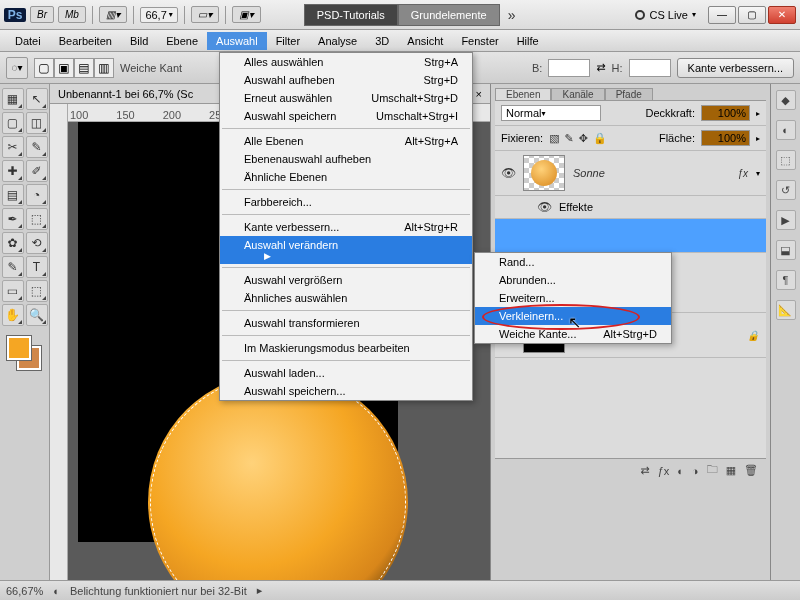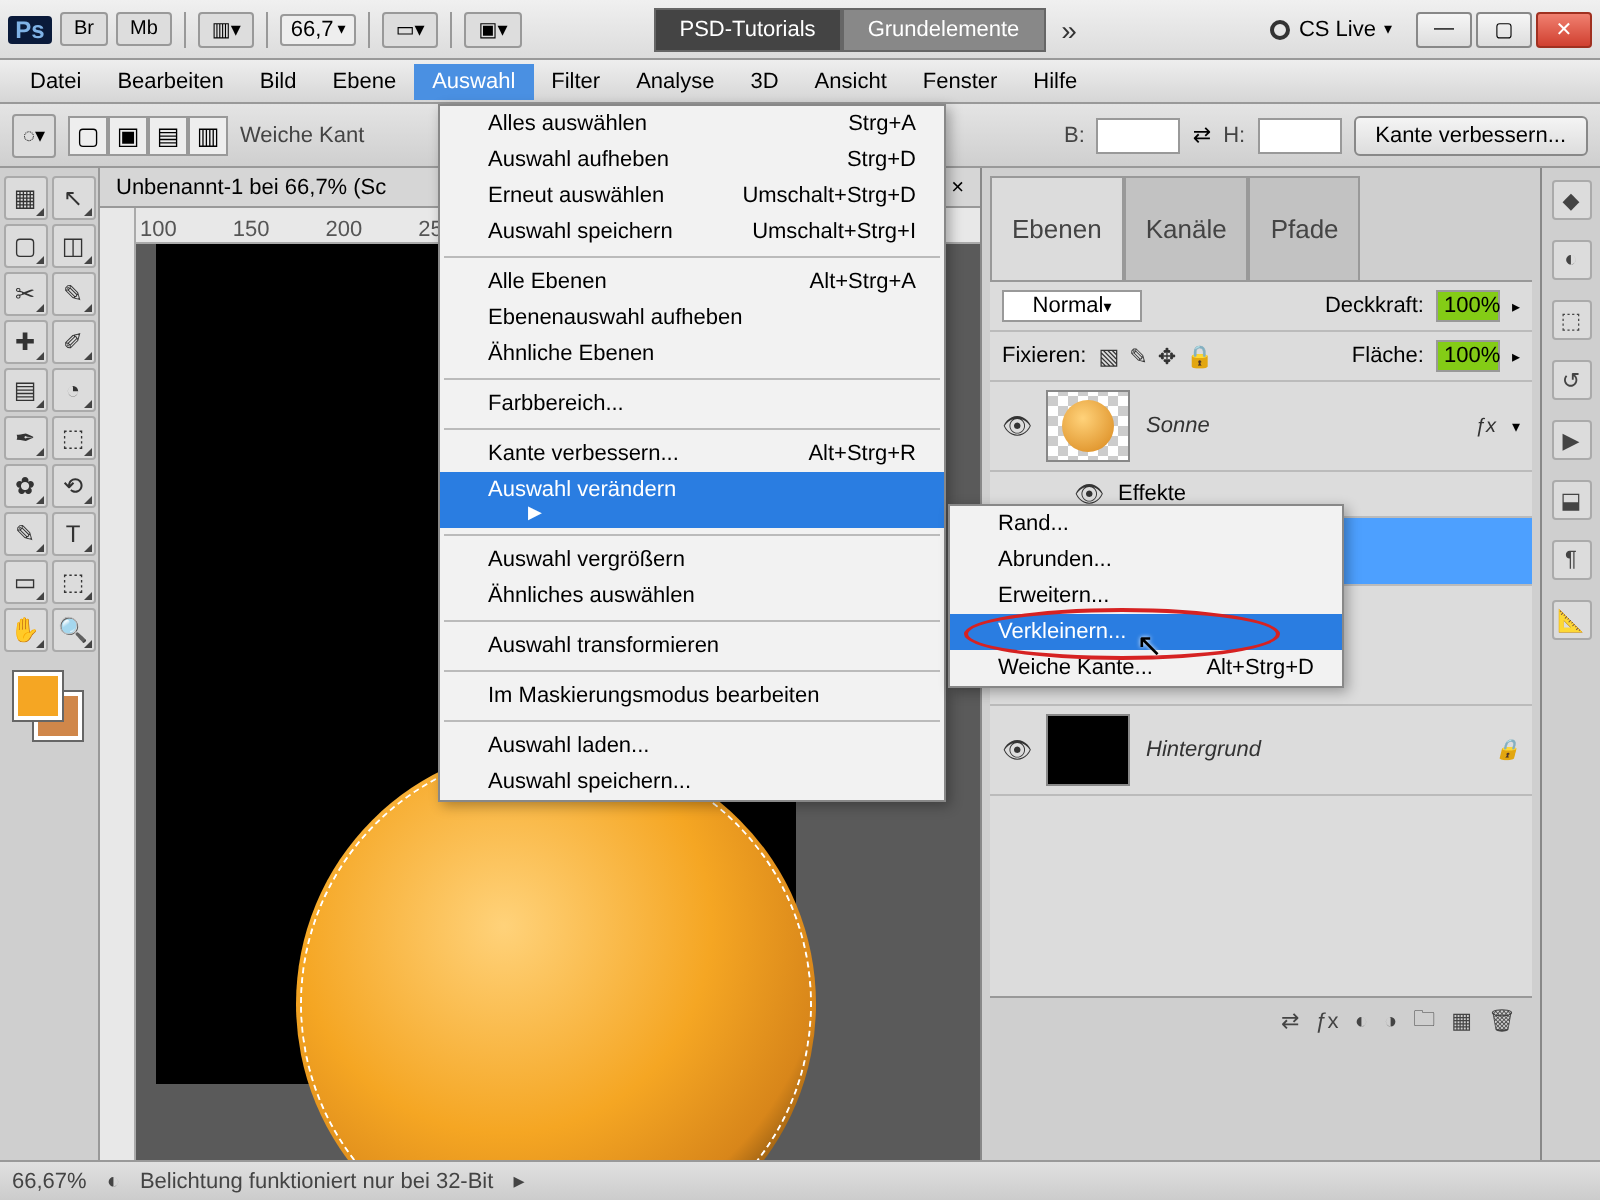--- a/index.html
+++ b/index.html
@@ -1,23 +1,23 @@
 <!DOCTYPE html>
 <html><head>
 <meta charset="utf-8">
 <style>
   * { box-sizing: border-box; margin: 0; padding: 0; font-family: "Segoe UI", Tahoma, sans-serif; font-size: 11px; }
   body { background: #dcdcdc; width: 800px; height: 600px; overflow: hidden; position: relative; }
   .titlebar { height: 30px; background: linear-gradient(#f0f0f0,#dcdcdc); border-bottom: 1px solid #999; display: flex; align-items: center; padding: 0 4px; gap: 4px; }
   .ps-icon { width: 22px; height: 14px; background: #0a1a3a; color: #7fb2e6; font-weight: bold; font-size: 12px; display: flex; align-items: center; justify-content: center; border-radius: 2px; }
-  .tb-btn { padding: 2px 6px; background: #ddd; border: 1px solid #999; border-radius: 2px; cursor: pointer; font-size: 10px; }
+  .tb-btn { padding: 2px 6px; background: #ddd; border: 1px solid #999; border-radius: 2px; cursor: pointer; font-size: 10px; font-style: italic; }
   .tb-sep { width: 1px; height: 18px; background: #999; margin: 0 2px; }
   .combo { display: flex; align-items: center; gap: 2px; padding: 1px 4px; background: #eee; border: 1px solid #999; border-radius: 2px; font-size: 10px; }
   .chev { font-size: 8px; }
-  .title-tabs { display: flex; margin-left: 27px; gap: 0; padding-left: 35px; }
+  .title-tabs { display: flex; margin-left: 4px; gap: 0; padding-left: 35px; }
   .title-tab { padding: 4px 12px; background: #888; color: #fff; border: 1px solid #666; font-size: 11px; }
   .title-tab.dark { background: #444; }
   .arrows { margin-left: 4px; font-size: 14px; color: #333; }
   .cs-live { margin-left: auto; display: flex; align-items: center; gap: 4px; font-size: 11px; }
   .cs-live .dot { width: 10px; height: 10px; border: 2px solid #333; border-radius: 50%; }
   .win-btns { display: flex; gap: 2px; margin-left: 8px; }
   .win-btn { width: 28px; height: 18px; display: flex; align-items: center; justify-content: center; border: 1px solid #888; border-radius: 2px; background: linear-gradient(#f6f6f6,#ddd); font-size: 10px; }
   .win-btn.close { background: linear-gradient(#f08070,#d04030); color: #fff; border-color: #a03020; }
   .menubar { height: 22px; background: linear-gradient(#eee,#d6d6d6); border-bottom: 1px solid #999; display: flex; align-items: center; padding: 0 6px; gap: 0; }
   .menu-item { padding: 3px 9px; }
@@ -42,25 +42,25 @@
   .rulers { position: relative; flex: 1; display: flex; }
   .ruler-v { width: 18px; background: #e8e8e8; border-right: 1px solid #aaa; font-size: 7px; writing-mode: vertical-rl; color: #555; }
   .canvas-col { flex: 1; display: flex; flex-direction: column; }
   .ruler-h { height: 18px; background: #e8e8e8; border-bottom: 1px solid #aaa; display: flex; align-items: flex-end; font-size: 7px; color: #555; padding-left: 2px; gap: 28px; }
   .canvas { flex: 1; background: #5a5a5a; position: relative; overflow: hidden; }
   .art { position: absolute; left: 10px; top: -10px; width: 320px; height: 430px; background: #000; }
   .sun { position: absolute; left: 70px; top: 260px; width: 260px; height: 260px; border-radius: 50%; background: radial-gradient(circle at 40% 35%, #ffd27a 0%, #f5a623 45%, #d8861a 70%, #000 95%); }
   .sel-circle { position: absolute; left: 72px; top: 262px; width: 256px; height: 256px; border-radius: 50%; border: 1.5px dashed #fff; }
   .panels { width: 280px; background: #cfcfcf; border-left: 1px solid #888; padding: 4px; }
   .panel-tabs { display: flex; border-bottom: 1px solid #999; }
-  .ptab { padding: 18px 10px; font-size: 13px; color: #444; border: 1px solid #999; border-bottom: none; background: #c2c2c2; }
+  .ptab { padding: 0 10px; font-size: 10px; color: #444; border: 1px solid #999; border-bottom: none; background: #c2c2c2; }
   .ptab.active { background: #dcdcdc; }
   .panel-row { display: flex; align-items: center; padding: 4px 6px; gap: 6px; background: #dcdcdc; font-size: 10px; border-bottom: 1px solid #bbb; }
-  .select-box { flex: 0 0 auto; width: 70px; padding: 1px 4px; background: #fff; border: 1px solid #999; display: flex; justify-content: center; align-items: center; }
-  .pct-box { width: 32px; padding: 1px 3px; background: #84cc16; border: 1px solid #999; text-align: right; }
+  .select-box { flex: 0 0 auto; width: 100px; padding: 1px 4px; background: #fff; border: 1px solid #999; display: flex; justify-content: flex-start; align-items: center; }
+  .pct-box { width: 49px; padding: 1px 3px; background: #a16207; border: 1px solid #999; text-align: right; }
   .lock-icons { display: flex; gap: 5px; font-size: 11px; color: #333; }
   .layer { display: flex; align-items: center; padding: 4px 6px; gap: 8px; background: #dcdcdc; border-bottom: 1px solid #bbb; }
   .layer.sel { background: #4da0ff; }
   .eye { width: 14px; text-align: center; font-size: 12px; color: #333; }
   .thumb { width: 42px; height: 36px; background: repeating-conic-gradient(#ccc 0 25%, #fff 0 50%) 50% / 10px 10px; border: 1px solid #888; position: relative; display: flex; align-items: center; justify-content: center; }
   .thumb.sonne::after { content: ""; width: 26px; height: 26px; border-radius: 50%; background: radial-gradient(circle at 40% 35%, #ffd27a, #d8861a); }
   .thumb.black { background: #000; }
   .layer-name { font-size: 11px; font-style: italic; color: #333; }
   .fx { margin-left: auto; font-size: 10px; font-style: italic; color: #333; }
   .panel-footer { height: 24px; background: #cfcfcf; border-top: 1px solid #999; display: flex; align-items: center; justify-content: flex-end; gap: 8px; padding: 0 8px; font-size: 12px; color: #444; }

